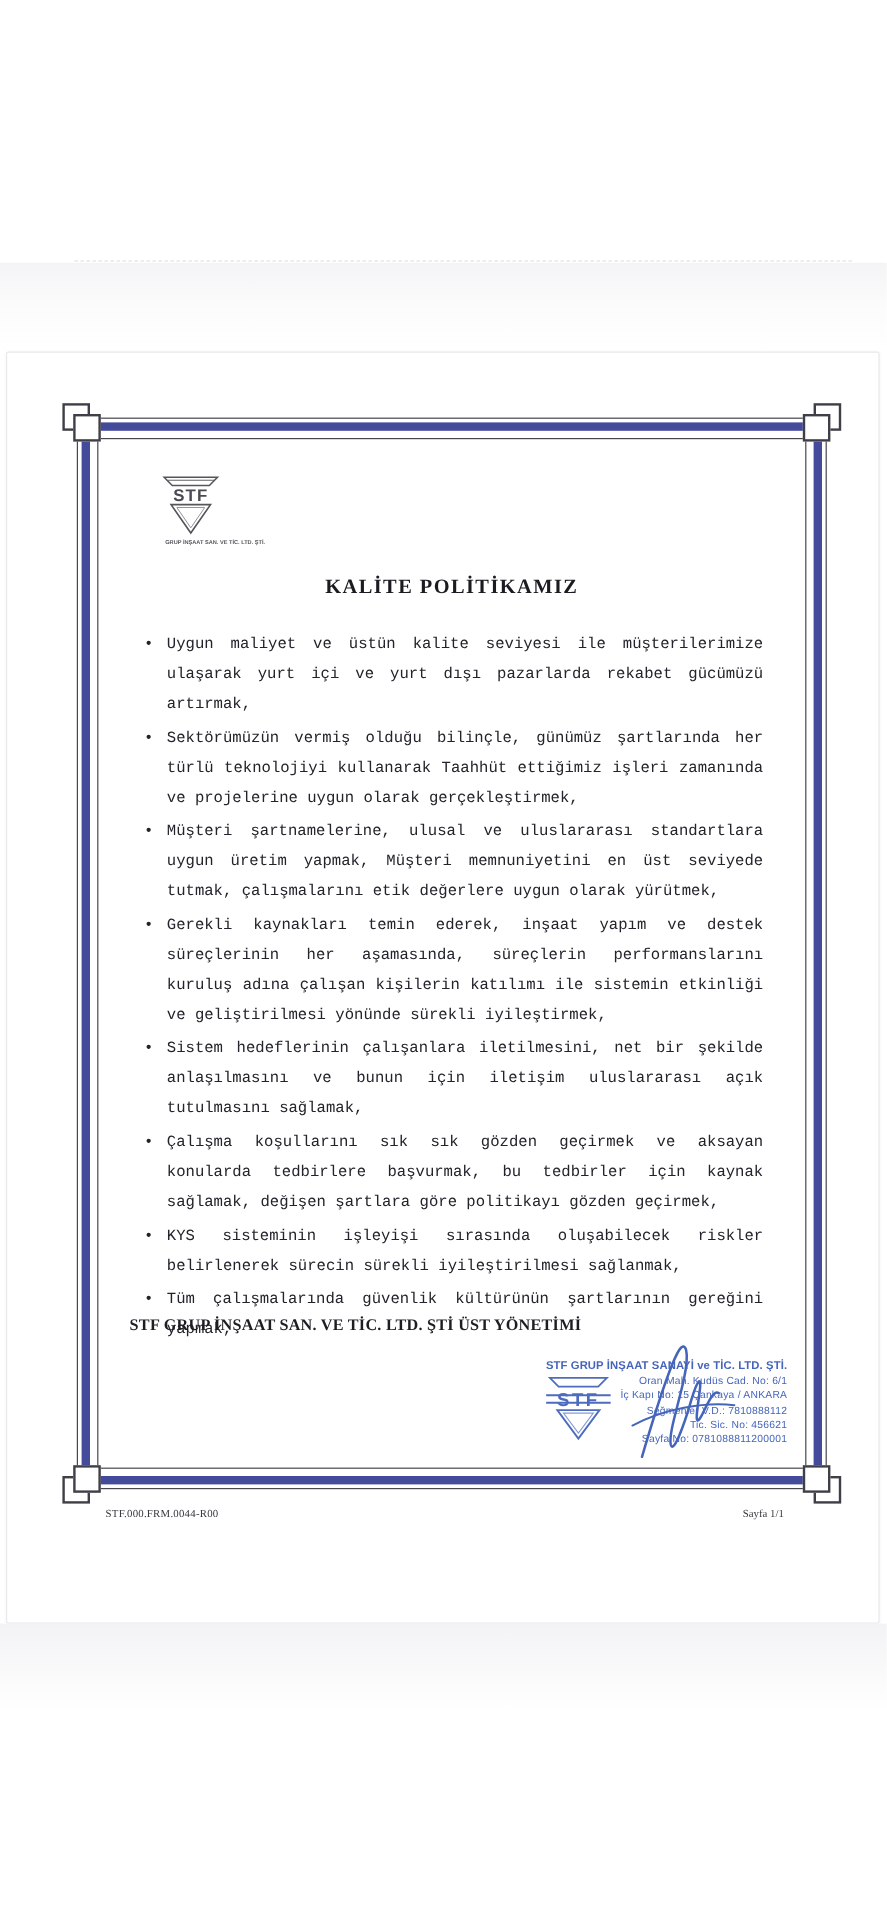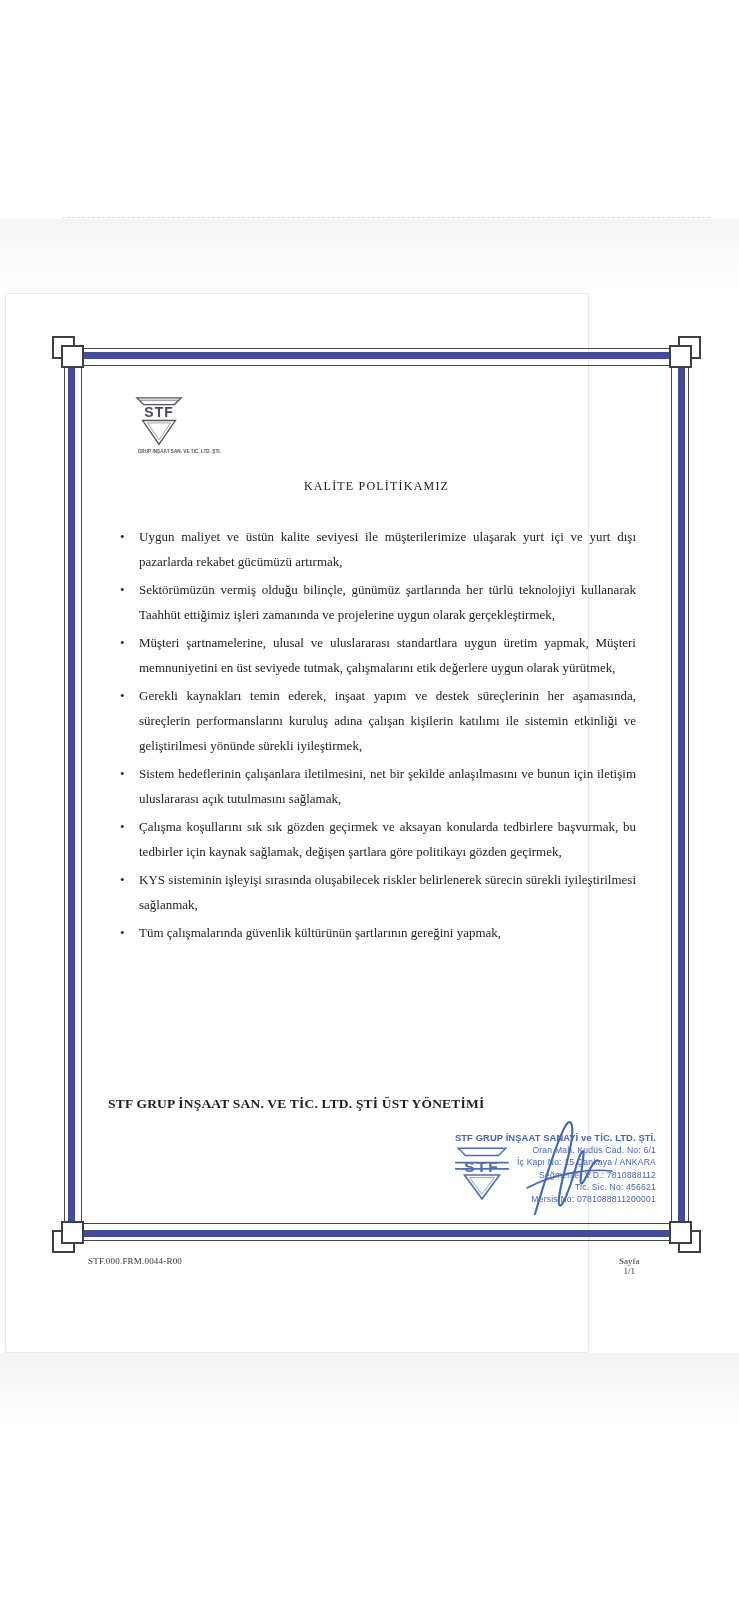--- a/index.html
+++ b/index.html
@@ -9,44 +9,44 @@
   }
   .canvas{position:absolute;inset:0;}
   
   .prev-page-edge{position:absolute;left:62px;top:217px;width:648px;height:0;
     border-top:1px dashed #dcdce1;}
   .page-top-shadow{position:absolute;left:0;top:219px;width:739px;height:73px;
     background:linear-gradient(180deg,#f4f4f6 0%,#fbfbfc 45%,#ffffff 100%);}
   .page-bottom-shadow{position:absolute;left:0;top:1353px;width:739px;height:72px;
     background:linear-gradient(180deg,#f3f3f5 0%,#ffffff 100%);}
   
-  .page{position:absolute;left:5px;top:293px;width:584px;height:1060px;background:#ffffff;
+  .page{position:absolute;left:5px;top:293px;width:728px;height:1060px;background:#ffffff;
     border:1px solid #e9e9ec;border-radius:2px;box-shadow:0 1px 3px rgba(0,0,0,.05);box-sizing:border-box;}
   
   .frame-outer{position:absolute;left:58px;top:54px;width:625px;height:893px;
     border:1px solid #46464e;box-sizing:border-box;z-index:1;}
   .frame-band{position:absolute;left:62px;top:58px;width:617px;height:885px;
     border:7px solid #444b9b;box-sizing:border-box;z-index:2;}
   .frame-inner{position:absolute;left:75px;top:71px;width:591px;height:859px;
     border:1px solid #46464e;box-sizing:border-box;z-index:3;}
   .csq{position:absolute;width:23px;height:23px;border:2px solid #3f3f47;background:#ffffff;
     box-sizing:border-box;z-index:4;}
   
   .logo{position:absolute;left:112px;top:100px;width:82px;text-align:center;z-index:6;}
   .logo svg{display:block;margin:0 auto;}
   .logo-caption{margin-top:1px;font-family:"Liberation Sans",sans-serif;font-weight:bold;
     font-size:9px;color:#55555c;white-space:nowrap;transform:scale(0.52);transform-origin:50% 0;}
   
   .title{position:absolute;left:58px;top:185px;width:625px;text-align:center;z-index:6;
-    font-weight:normal;font-size:12px;letter-spacing:1.2px;color:#1b1b22;}
+    font-weight:bold;font-size:17px;letter-spacing:1.2px;color:#1b1b22;}
   
   .bullets{position:absolute;left:110px;top:230px;width:520px;margin:0;padding:0;
     list-style:none;z-index:6;}
   .bullet{position:relative;padding-left:23px;margin:0 0 3px 0;font-size:13px;line-height:25px;
-    text-align:justify;color:#23232b;}
+    text-align:justify;color:#23232b;font-family:Liberation Mono, monospace;}
   .bullet::before{content:"\2022";position:absolute;left:4px;top:0;color:#23232b;}
   
   .mgmt{position:absolute;left:102px;top:802px;z-index:6;font-weight:bold;font-size:13.5px;
     letter-spacing:.2px;color:#1d1d24;white-space:nowrap;}
   
   .stamp{position:absolute;left:445px;top:838px;width:205px;height:90px;z-index:6;}
   .stamp-logo{position:absolute;left:0;top:12px;z-index:1;opacity:.95;}
   .stamp-lines{position:absolute;right:0;top:0;width:205px;text-align:right;z-index:2;
     font-family:"Liberation Sans",sans-serif;color:#4565bb;}
   .stamp-line{font-size:8.6px;line-height:12.2px;white-space:nowrap;letter-spacing:.2px;}
@@ -116,21 +116,21 @@
         <path d="M13 30 H47 L30 53 Z" fill="none" stroke="#4565bb" stroke-width="1.5"></path>
         <path d="M18 32.5 H42 L30 48.5 Z" fill="none" stroke="#7d95d4" stroke-width="0.9"></path>
       </svg>
       <div class="stamp-lines">
 
       <div class="stamp-line">STF GRUP İNŞAAT SANAYİ ve TİC. LTD. ŞTİ.</div>
           <div class="stamp-line">Oran Mah. Kudüs Cad. No: 6/1</div>
           <div class="stamp-line">İç Kapı No: 15 Çankaya / ANKARA</div>
           <div class="stamp-line">Seğmenler V.D.: 7810888112</div>
           <div class="stamp-line">Tic. Sic. No: 456621</div>
-          <div class="stamp-line">Mersis No: 0781088811200001</div>
+          <div class="stamp-line">Sayfa No: 0781088811200001</div>
         </div>
       <svg class="signature" width="118" height="104" viewBox="0 0 118 104">
         <path d="M26 98 C36 64, 50 20, 57 9 C62 1, 66 9, 61 33 C56 56, 48 79, 50 88 C52 96, 61 72, 67 51 C72 34, 76 29, 74 44 C72 59, 69 76, 76 63 C82 51, 86 42, 90 45" fill="none" stroke="#4565bb" stroke-width="2.1" stroke-linecap="round"></path>
         <path d="M18 72 C44 58, 78 52, 103 55" fill="none" stroke="#4565bb" stroke-width="1.6" stroke-linecap="round"></path>
       </svg>
     </div>
 
     <div class="footer-left">STF.000.FRM.0044-R00</div>
     <div class="footer-right">Sayfa 1/1</div>
 

